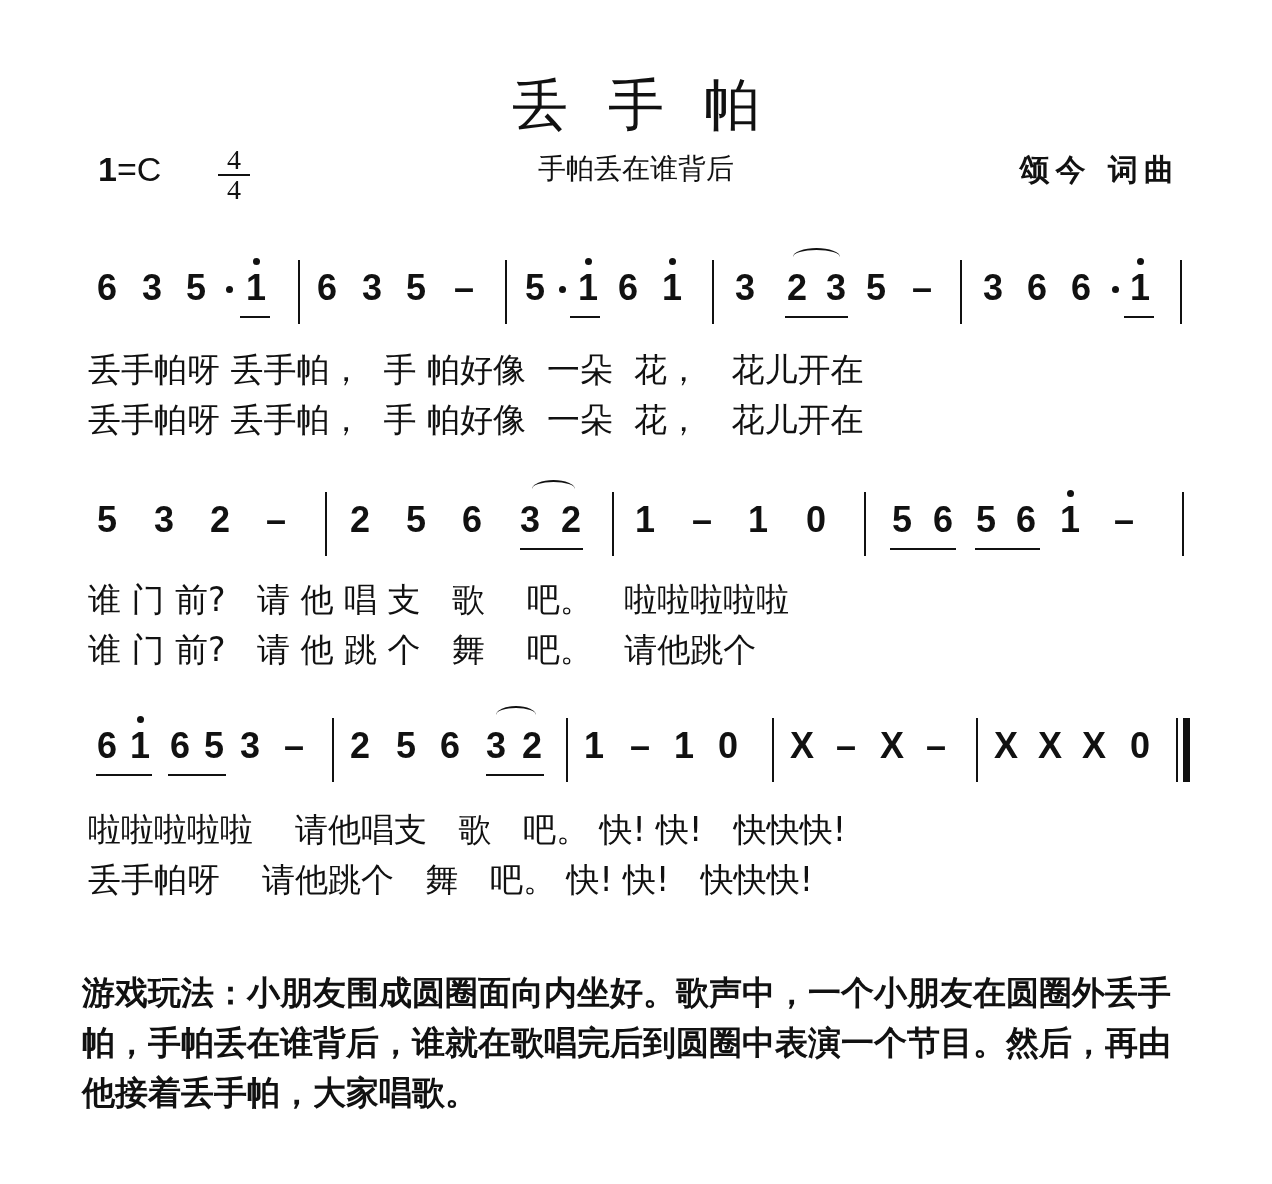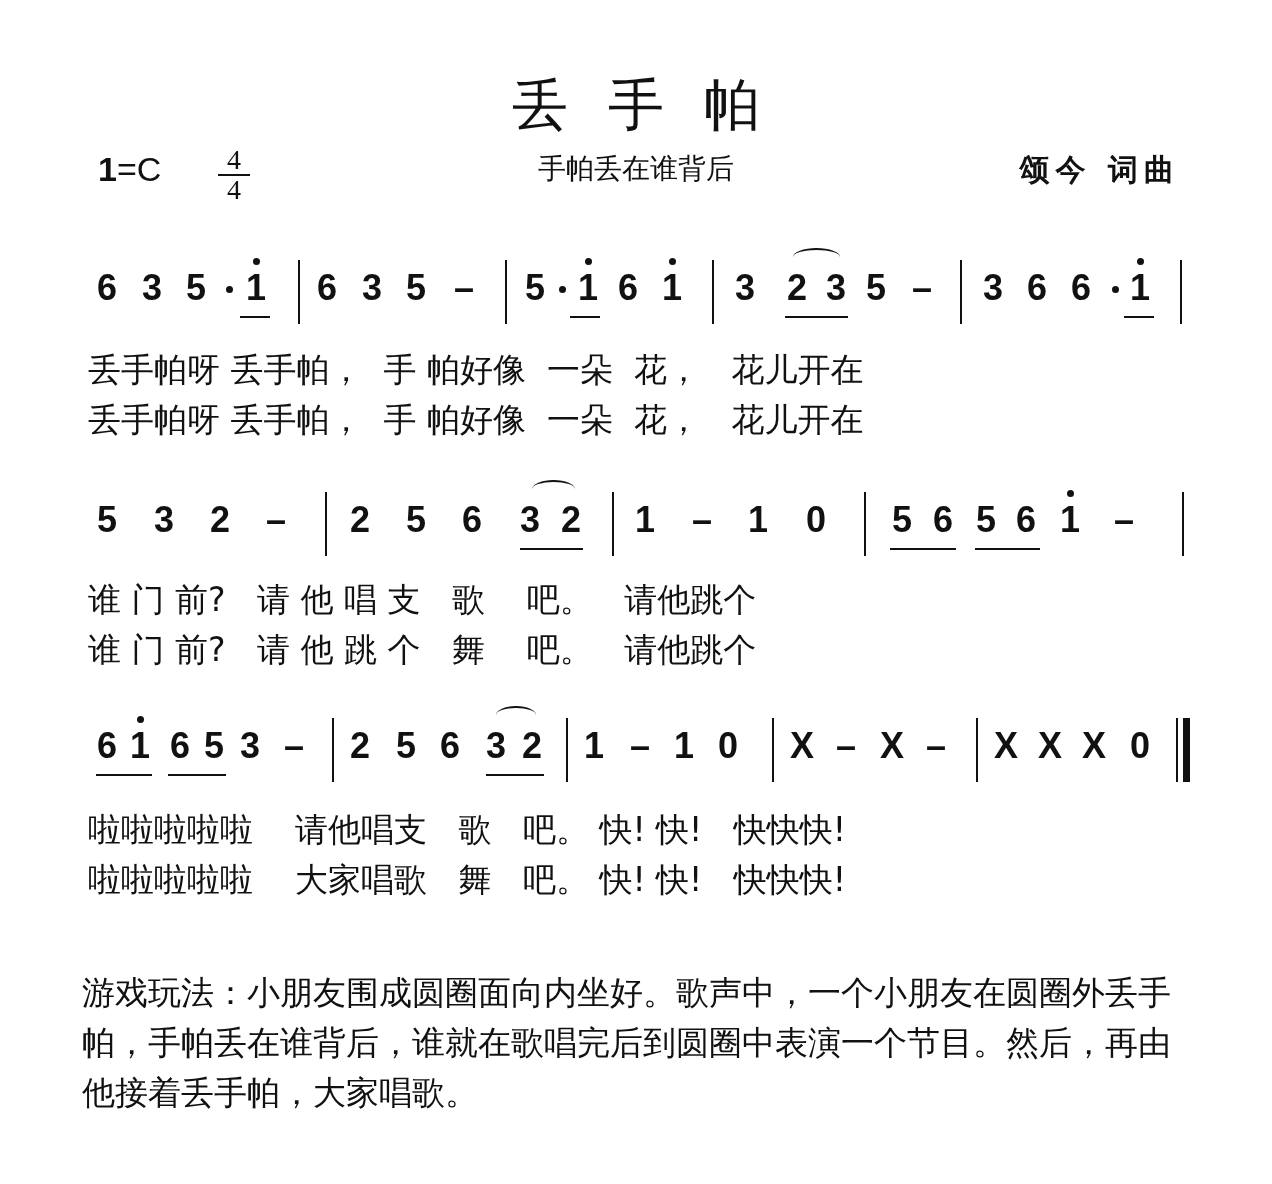--- a/index.html
+++ b/index.html
@@ -17,21 +17,21 @@
   .row { left:0; width:1272px; height:60px; }
   .note { position:absolute; font-family:"Liberation Sans", sans-serif; font-weight:bold; font-size:36px;
           width:24px; text-align:center; line-height:40px; top:8px; }
   .note.hi::before { content:""; position:absolute; width:7px; height:7px; border-radius:50%; background:#111; left:9px; top:-10px; }
   .dot { position:absolute; width:7px; height:7px; border-radius:50%; background:#111; top:26px; }
   .ul { position:absolute; height:2px; background:#111; top:56px; }
   .bar { position:absolute; width:2px; background:#111; top:0; height:64px; }
   .bar.thick { width:7px; }
   .slur { position:absolute; height:16px; border-top:2px solid #111; border-radius:50% 50% 0 0; top:-12px; }
   .lyr { position:absolute; font-size:33px; line-height:40px; white-space:pre; }
-  .rules { left:82px; width:1110px; top:968px; font-size:33px; line-height:50px; font-weight:normal; }
+  .rules { left:82px; width:1110px; top:968px; font-size:33px; line-height:50px; font-weight:bold; }
 </style>
 </head>
 <body>
 
 <div class="abs title">丢手帕</div>
 
 <div class="abs key">
   <b>1</b><span>=</span><span>C</span>
 </div>
 <div class="abs timesig">
@@ -106,21 +106,21 @@
     <div class="ul" style="left: 520px; width: 63px;"></div>
     <div class="ul" style="left: 890px; width: 66px;"></div>
     <div class="ul" style="left: 975px; width: 65px;"></div>
     <div class="bar" style="left: 325px;"></div>
     <div class="bar" style="left: 612px;"></div>
     <div class="bar" style="left: 864px;"></div>
     <div class="bar" style="left: 1182px;"></div>
     <div class="slur" style="left: 532px; width: 43px;"></div>
   </div>
 <div class="abs" style="left:88px; top:580px;">
-  <div class="lyr" style="top:0;">谁 门 前?   请 他 唱 支   歌    吧。   请他跳个</div>
+  <div class="lyr" style="top:0;">谁 门 前?   请 他 唱 支   歌    吧。   啦啦啦啦啦</div>
   <div class="lyr" style="top:50px;">谁 门 前?   请 他 跳 个   舞    吧。   请他跳个</div>
 </div>
 
 <div class="abs row" id="row2" style="top:718px;">
     <div class="note" style="left: 95px;">6</div>
     <div class="note hi" style="left: 128px;">1</div>
     <div class="note" style="left: 168px;">6</div>
     <div class="note" style="left: 202px;">5</div>
     <div class="note" style="left: 238px;">3</div>
     <div class="note" style="left: 282px;">–</div>
@@ -147,16 +147,16 @@
     <div class="bar" style="left: 332px;"></div>
     <div class="bar" style="left: 566px;"></div>
     <div class="bar" style="left: 772px;"></div>
     <div class="bar" style="left: 976px;"></div>
     <div class="bar" style="left: 1176px;"></div>
     <div class="bar thick" style="left: 1183px;"></div>
     <div class="slur" style="left: 496px; width: 40px;"></div>
   </div>
 <div class="abs" style="left:88px; top:810px;">
   <div class="lyr" style="top:0;">啦啦啦啦啦    请他唱支   歌   吧。 快! 快!   快快快!</div>
-  <div class="lyr" style="top:50px;">啦啦啦啦啦    大家唱歌   舞   吧。 快! 快!   快快快!</div>
+  <div class="lyr" style="top:50px;">丢手帕呀    请他跳个   舞   吧。 快! 快!   快快快!</div>
 </div>
 
 <div class="abs rules">游戏玩法：小朋友围成圆圈面向内坐好。歌声中，一个小朋友在圆圈外丢手帕，手帕丢在谁背后，谁就在歌唱完后到圆圈中表演一个节目。然后，再由他接着丢手帕，大家唱歌。</div>
 
 </body></html>

